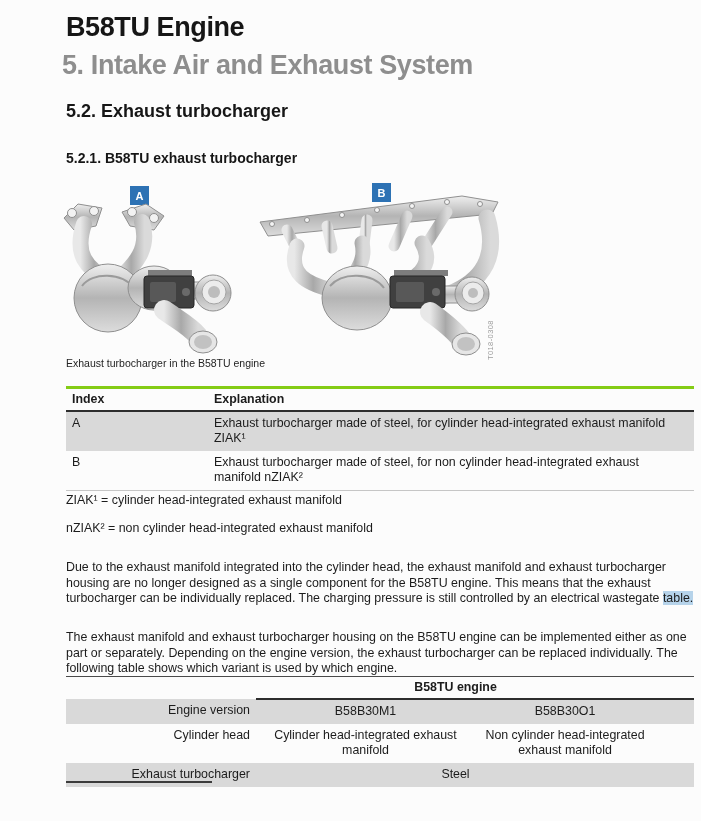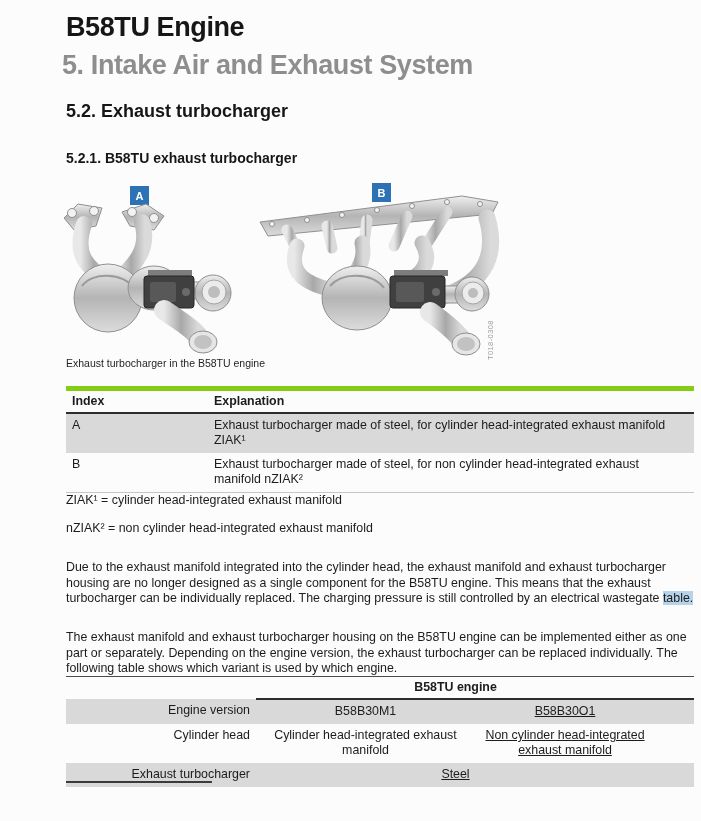--- a/index.html
+++ b/index.html
@@ -23,41 +23,41 @@
   .svg-a{position:absolute;left:56px;top:18px;}
   .svg-b{position:absolute;left:252px;top:10px;}
   .figcode{
     position:absolute;left:486px;top:124px;height:58px;
     writing-mode:vertical-rl;transform:rotate(180deg);
     font-size:7.5px;color:#9c9c9c;letter-spacing:0.4px;
   }
   .caption{left:66px;top:357px;font-size:10.5px;color:#242424;}
 
   table{border-collapse:collapse;table-layout:fixed;font-size:12.4px;color:#1c1c1c;}
-  .tbl1{left:66px;top:386px;width:628px;border-top:5px solid #84cc16;border-bottom:1px solid #c6c6c6;}
+  .tbl1{left:66px;top:386px;width:628px;border-top:3px solid #84cc16;border-bottom:1px solid #c6c6c6;}
   .tbl1 th{text-align:left;font-weight:bold;padding:3px 6px 4px;border-bottom:2px solid #2d2d2d;}
   .tbl1 td{vertical-align:top;padding:4px 6px 5px;line-height:15px;}
   .tbl1 .c1{width:130px;}
   .row-gray{background:#d9d9d9;}
 
   .fnote{left:66px;font-size:12.4px;}
   .fn1{top:493px;}
   .fn2{top:521px;}
 
   .para{left:66px;width:632px;font-size:12.4px;line-height:15.2px;}
   .p1{top:548px;}
   .p2{top:618px;}
   .hl{background:#b6d3ea;}
 
   .tbl2{left:66px;top:676px;width:628px;border-top:1px solid #4a4a4a;}
   .tbl2 th{font-weight:bold;text-align:center;padding:3px 45px 4px 6px;border-bottom:2px solid #2d2d2d;}
   .tbl2 td{vertical-align:top;padding:4px 6px 5px;line-height:15px;}
   .tbl2 .lab{text-align:right;width:178px;}
   .tbl2 .cc{text-align:center;}
-  .tbl2 .c3{padding-right:45px;text-decoration:underline;}
+  .tbl2 .c3{padding-right:45px;}
   .partline{left:66px;top:781px;width:146px;height:0;border-top:2px solid #3c3c3c;}
 </style>
 </head>
 <body>
 
 <div class="page">
 
   <div class="abs h1">B58TU Engine</div>
   <div class="abs h2">5. Intake Air and Exhaust System</div>
   <div class="abs h3">5.2. Exhaust turbocharger</div>

